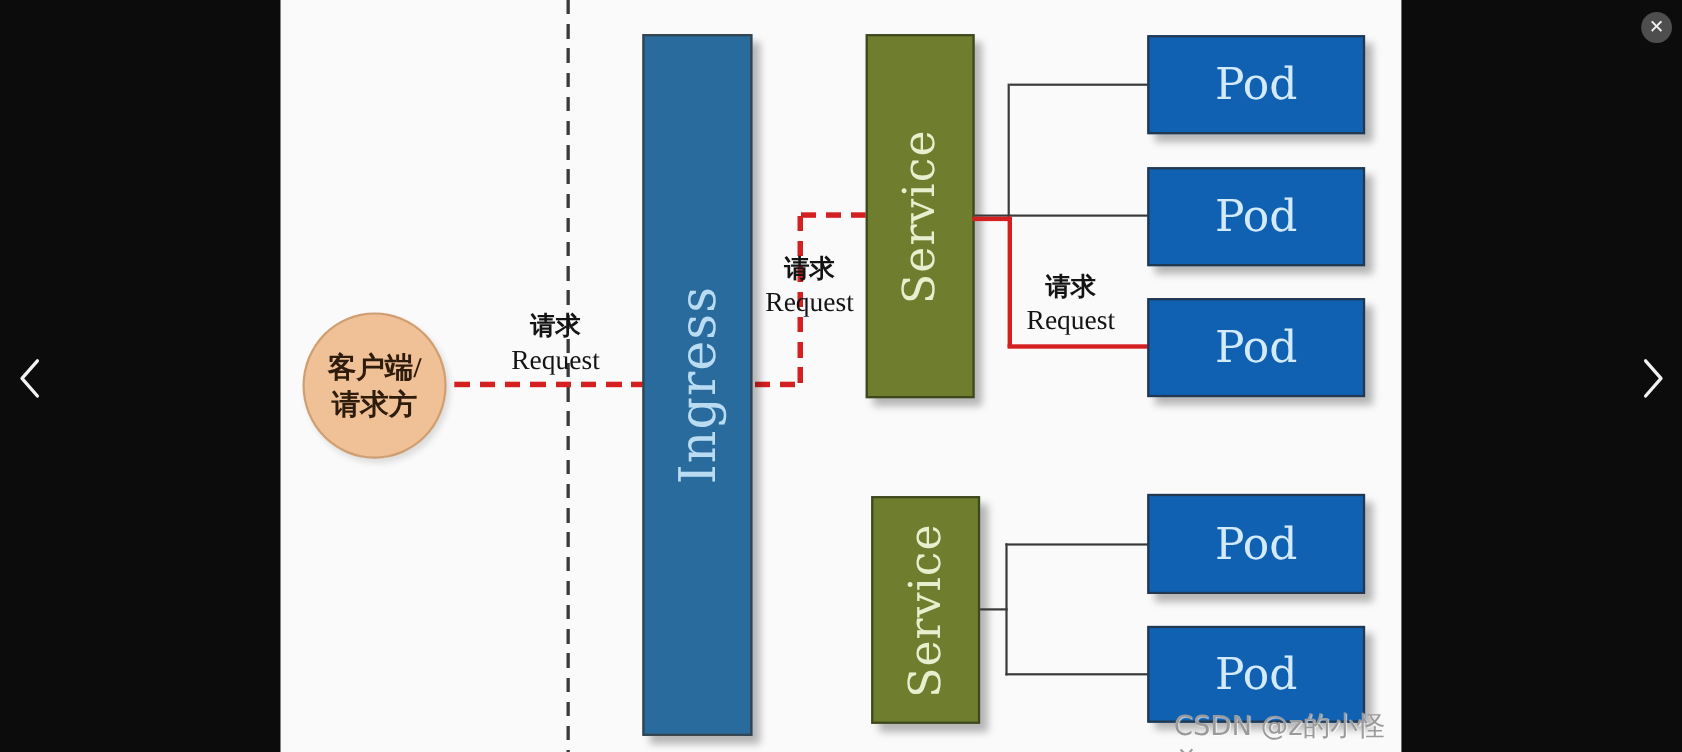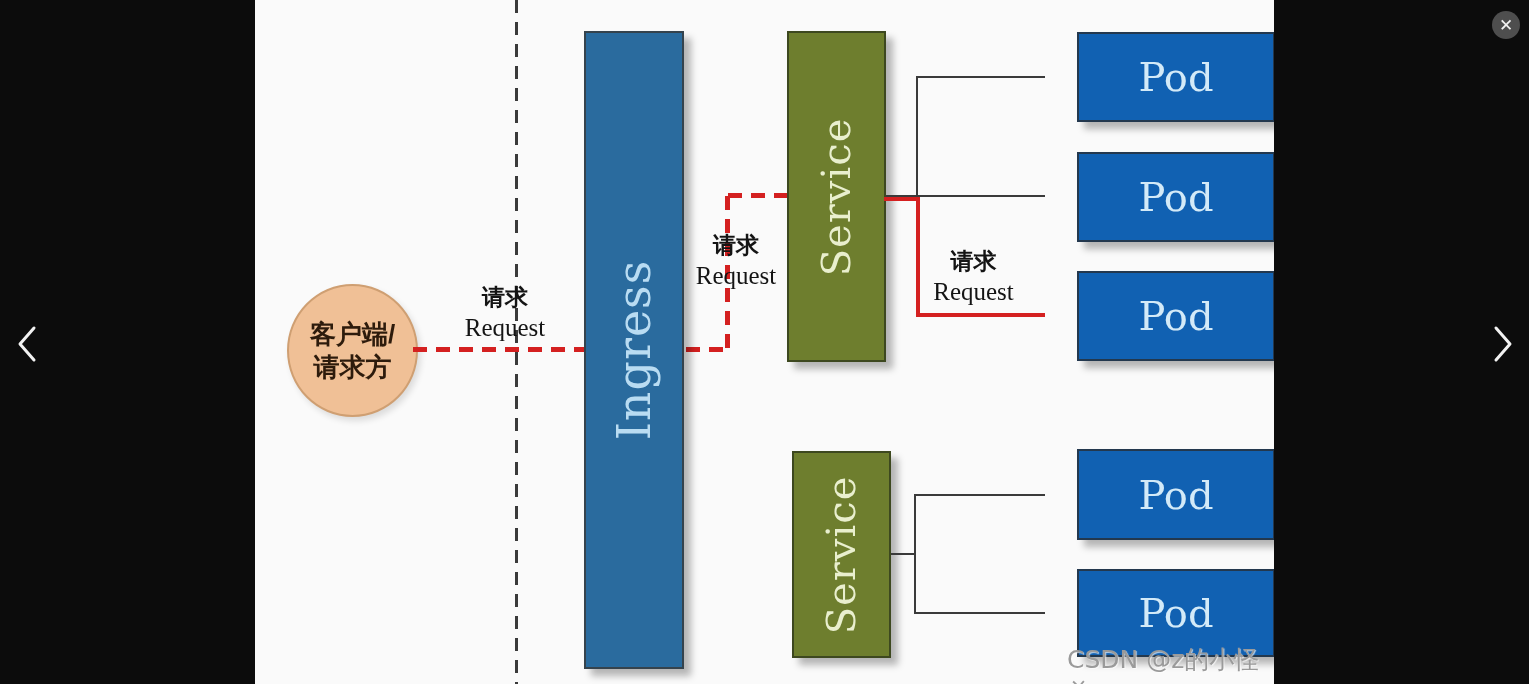--- a/index.html
+++ b/index.html
@@ -18,37 +18,37 @@
 
   
   .canvas{position:absolute;left:255px;top:0;width:1019px;height:684px;background:#fafafa;overflow:hidden;}
   .abs{position:absolute;}
 
   
   .vdash{left:260px;top:0;width:3px;height:684px;
     background:repeating-linear-gradient(180deg,#3a3a3a 0 13px,transparent 13px 22px);}
 
   
-  .client{left:32px;top:284px;width:131px;height:133px;border-radius:50%;
+  .client{left:20px;top:284px;width:131px;height:133px;border-radius:50%;
     background:#f0c096;border:2px solid #cf9f72;box-sizing:border-box;
     display:flex;flex-direction:column;align-items:center;justify-content:center;
     color:#2d1b0c;font-weight:700;font-size:26px;line-height:33px;
-    font-family:Liberation Sans, sans-serif;box-shadow:3px 4px 6px rgba(0,0,0,0.12);}
+    font-family:Liberation Serif, serif;box-shadow:3px 4px 6px rgba(0,0,0,0.12);}
 
   
   .node{box-sizing:border-box;border:2px solid #35434d;box-shadow:7px 7px 7px rgba(0,0,0,0.28);
     display:flex;align-items:center;justify-content:center;font-family:"DejaVu Serif",serif;}
   .ingress{left:329px;top:31px;width:100px;height:638px;background:#2a6b9e;}
   .service{background:#6e7e2e;border-color:#3d481f;}
   .service.top{left:532px;top:31px;width:99px;height:331px;}
   .service.bottom{left:537px;top:451px;width:99px;height:207px;}
   .rot{white-space:nowrap;transform:rotate(-90deg);}
   .ingress .rot{font-size:46px;color:#b9dcf2;letter-spacing:1px;}
   .service .rot{font-size:40px;color:#e9efce;letter-spacing:1px;}
-  .pod{left:822px;width:198px;height:90px;background:#1161b2;border-color:#23384e;
+  .pod{left:788px;width:198px;height:90px;background:#1161b2;border-color:#23384e;
     color:#d3eaf8;font-size:40px;}
   .pod1{top:32px;} .pod2{top:152px;} .pod3{top:271px;}
   .pod4{top:449px;height:91px;} .pod5{top:569px;height:88px;}
 
   
   .rdash-h{height:5px;background:repeating-linear-gradient(90deg,#d42020 0 14px,transparent 14px 23px);}
   .rdash-v{width:5px;background:repeating-linear-gradient(180deg,#d42020 0 14px,transparent 14px 23px);}
   .rd1{left:158px;top:347px;width:172px;}
   .rd2{left:431px;top:347px;width:41px;}
   .rd3{left:470px;top:196px;height:156px;}

